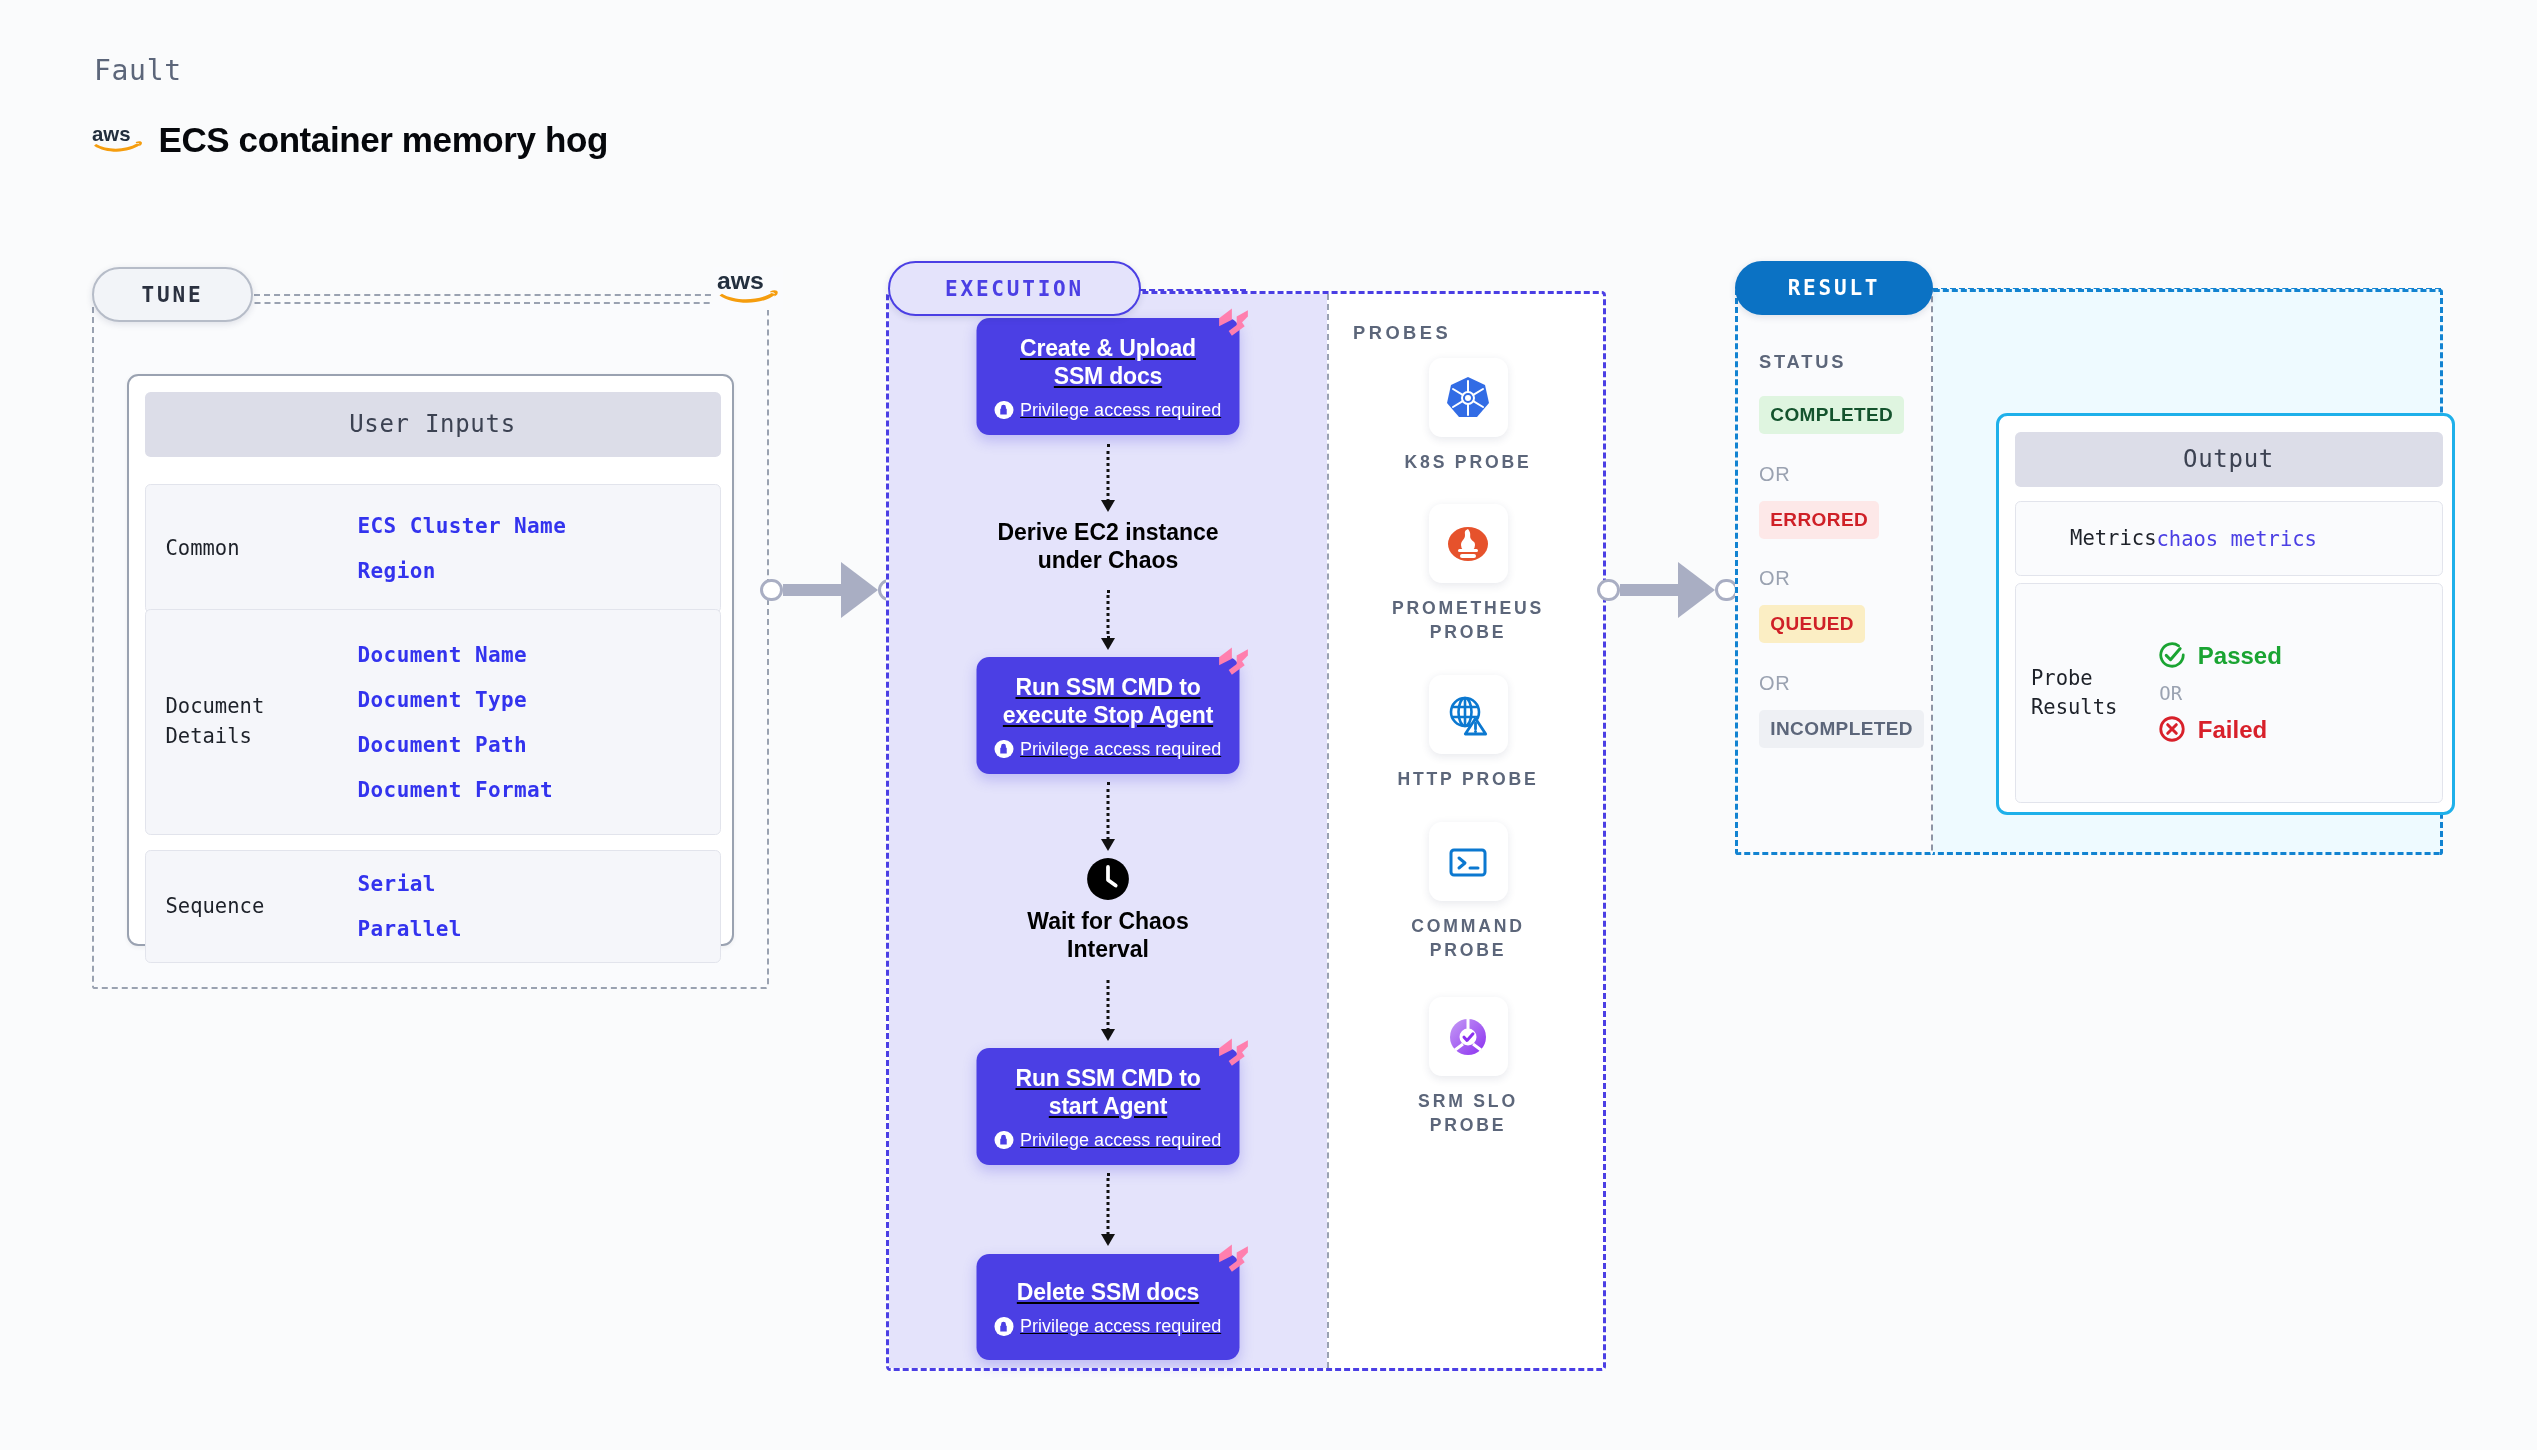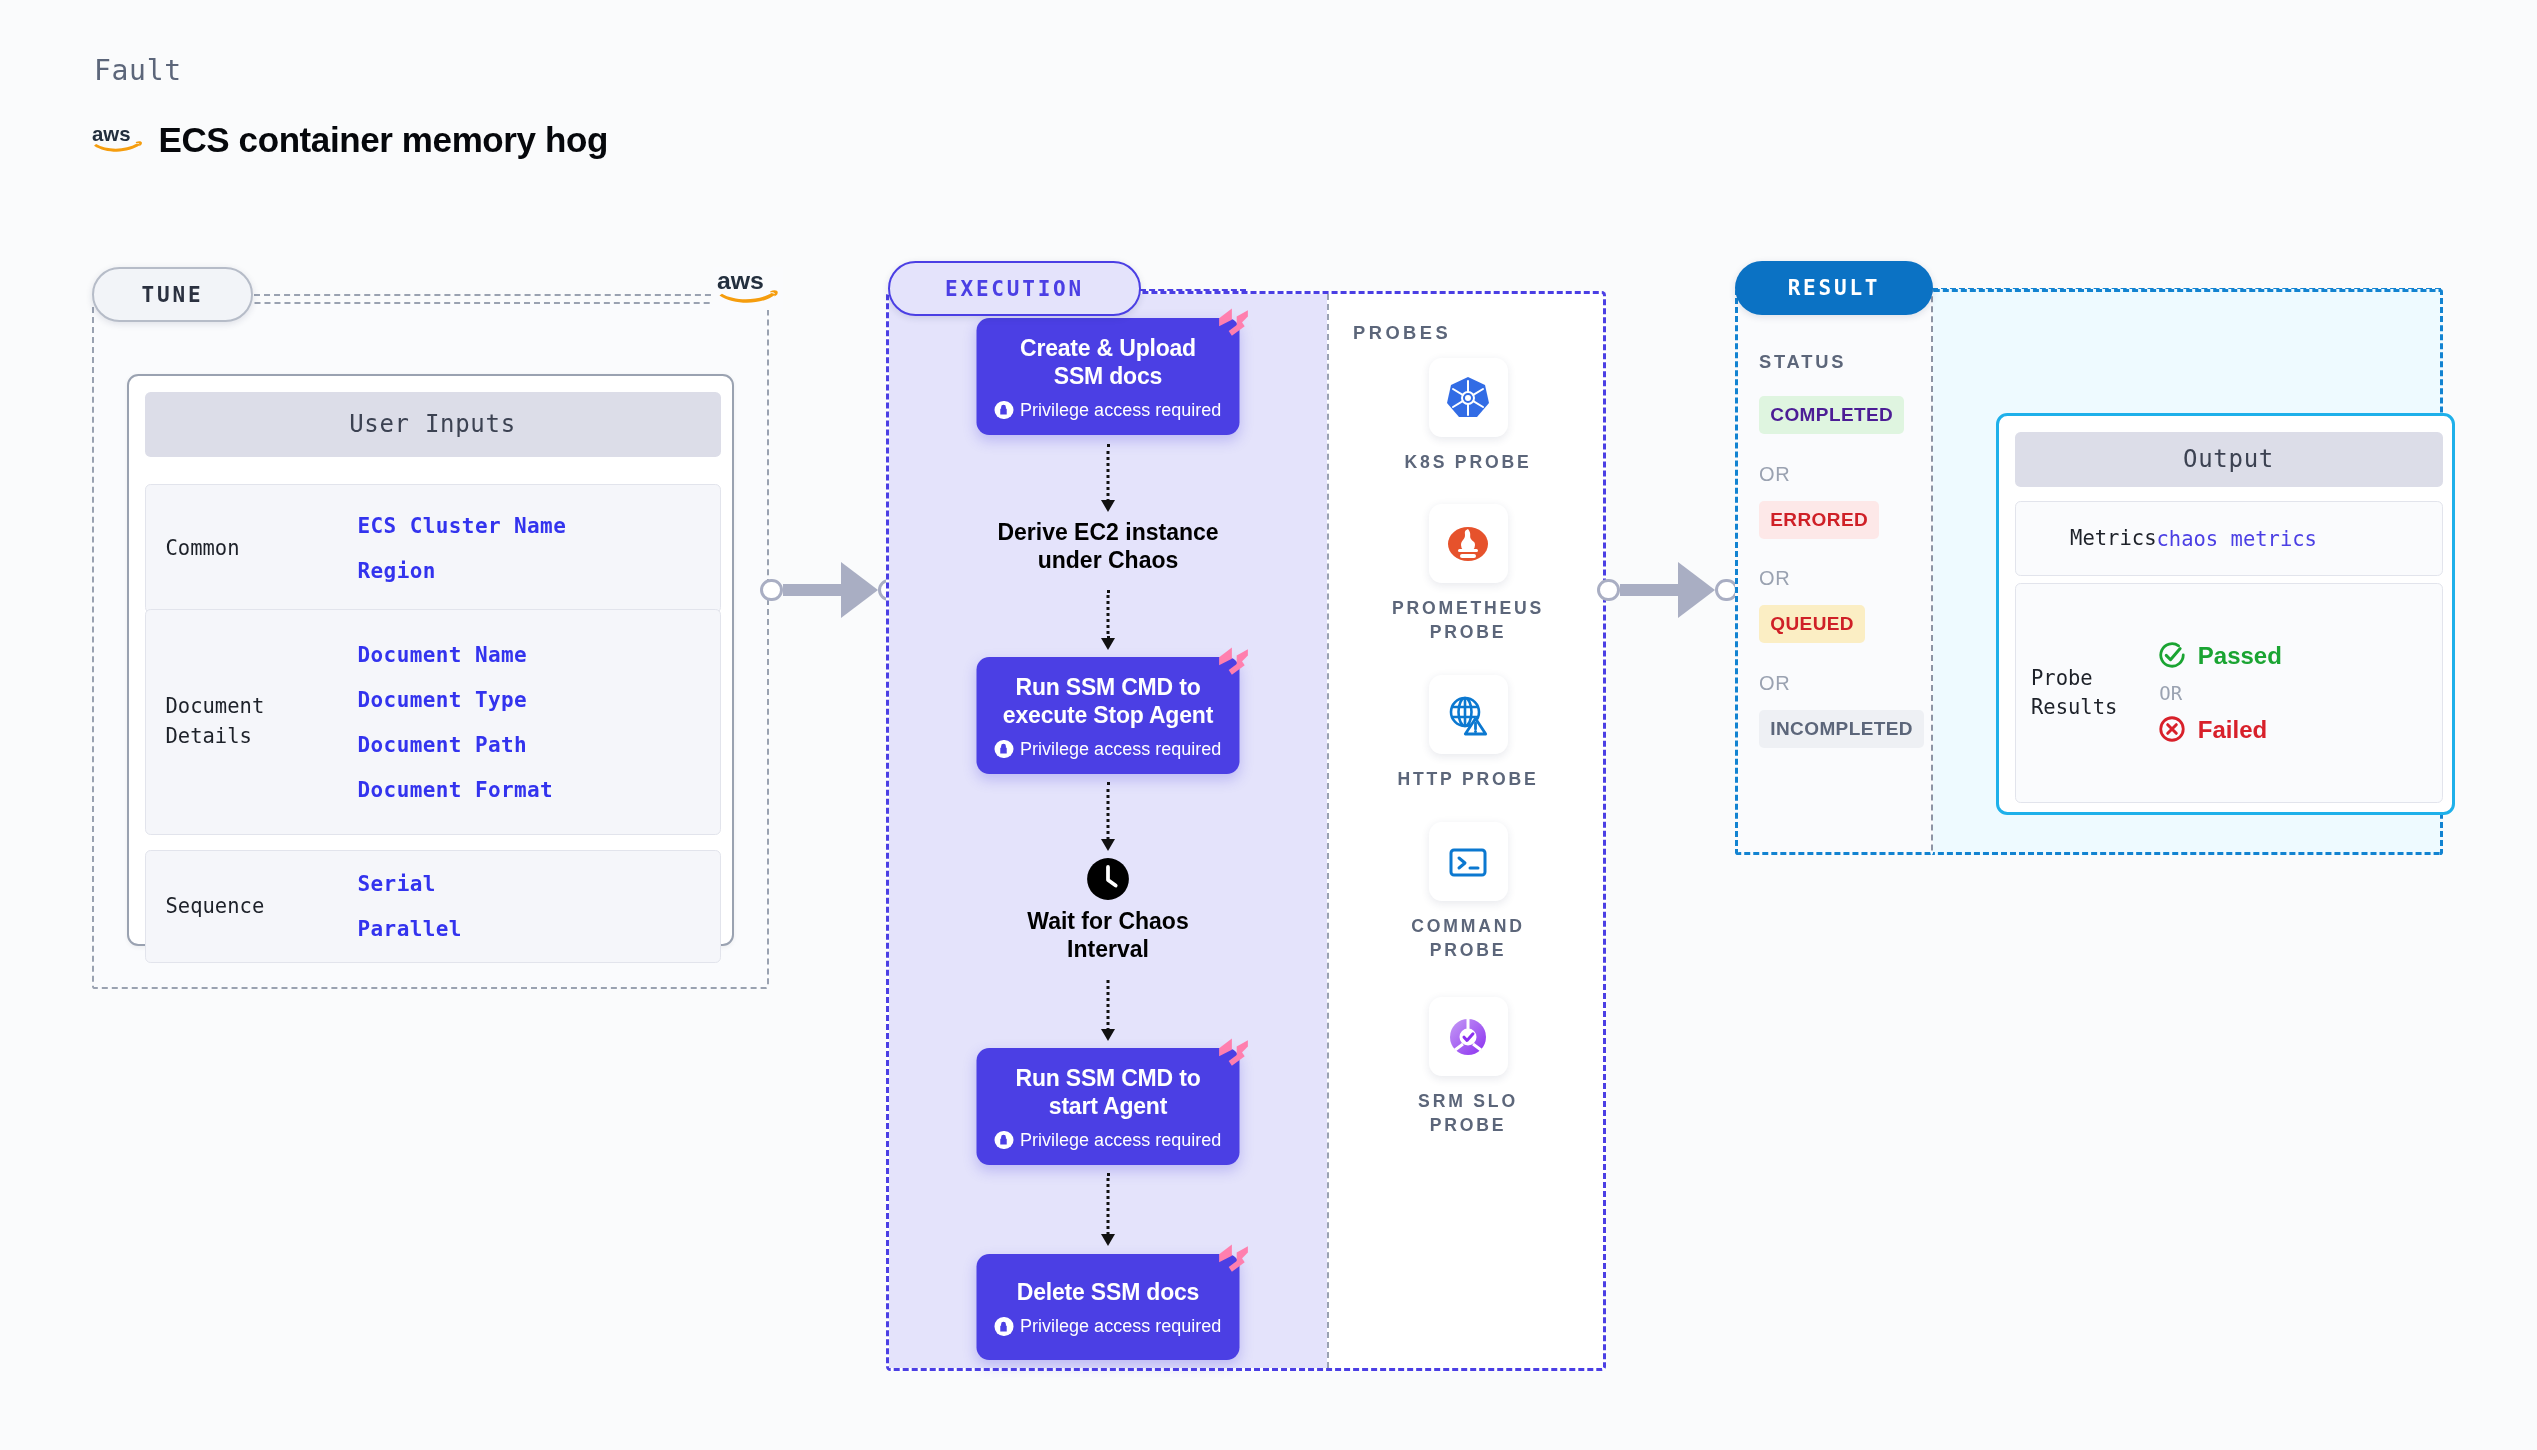--- a/index.html
+++ b/index.html
@@ -110,20 +110,21 @@
     position:absolute; left:1140px; top:289px; width:106px; height:0;
     border-top:3.5px dashed #4b3fe4;
   }
 
   .enode{
     position:absolute; left:50%; transform:translateX(-50%);
     width:263px; background:#4b3fe4; border-radius:12.7px;
     box-shadow:0 5.6px 12.7px rgba(75,63,228,.25);
     display:flex; flex-direction:column; align-items:center; 
     padding:15.5px 8.5px 14px;
+    text-decoration:underline;
   }
   .enode .etitle{
     color:#fff; font-size:23px; font-weight:bold; text-align:center; line-height:1.22;
     letter-spacing:-0.2px;
   }
   .enode .epriv{
     margin-top:10px; display:flex; align-items:center; gap:7px;
     color:#fff; font-size:18px;
   }
   .lockdot{
@@ -520,21 +521,21 @@
           <span class="pr-fail">Failed</span>
         </div>
       </div>
     </div>
   </div>
 </div>
 
 <div class="panel" id="res-status-box">
   <div id="status-title">STATUS</div>
 
-  <div class="sbadge" style="top:104px; color:#4c1d95; background:#dff5e0;">COMPLETED</div>
+  <div class="sbadge" style="top:104px; color:#14532d; background:#dff5e0;">COMPLETED</div>
   <div class="sor" style="top:171px;">OR</div>
   <div class="sbadge" style="top:209px; color:#cf2027; background:#fde8e8;">ERRORED</div>
   <div class="sor" style="top:275px;">OR</div>
   <div class="sbadge" style="top:313px; color:#cf2027; background:#fbeec4;">QUEUED</div>
   <div class="sor" style="top:380px;">OR</div>
   <div class="sbadge" style="top:418px; color:#5c667a; background:#eef0f4;">INCOMPLETED</div>
 </div>
 
 <div class="badge-pill" id="res-pill">RESULT</div>
 

